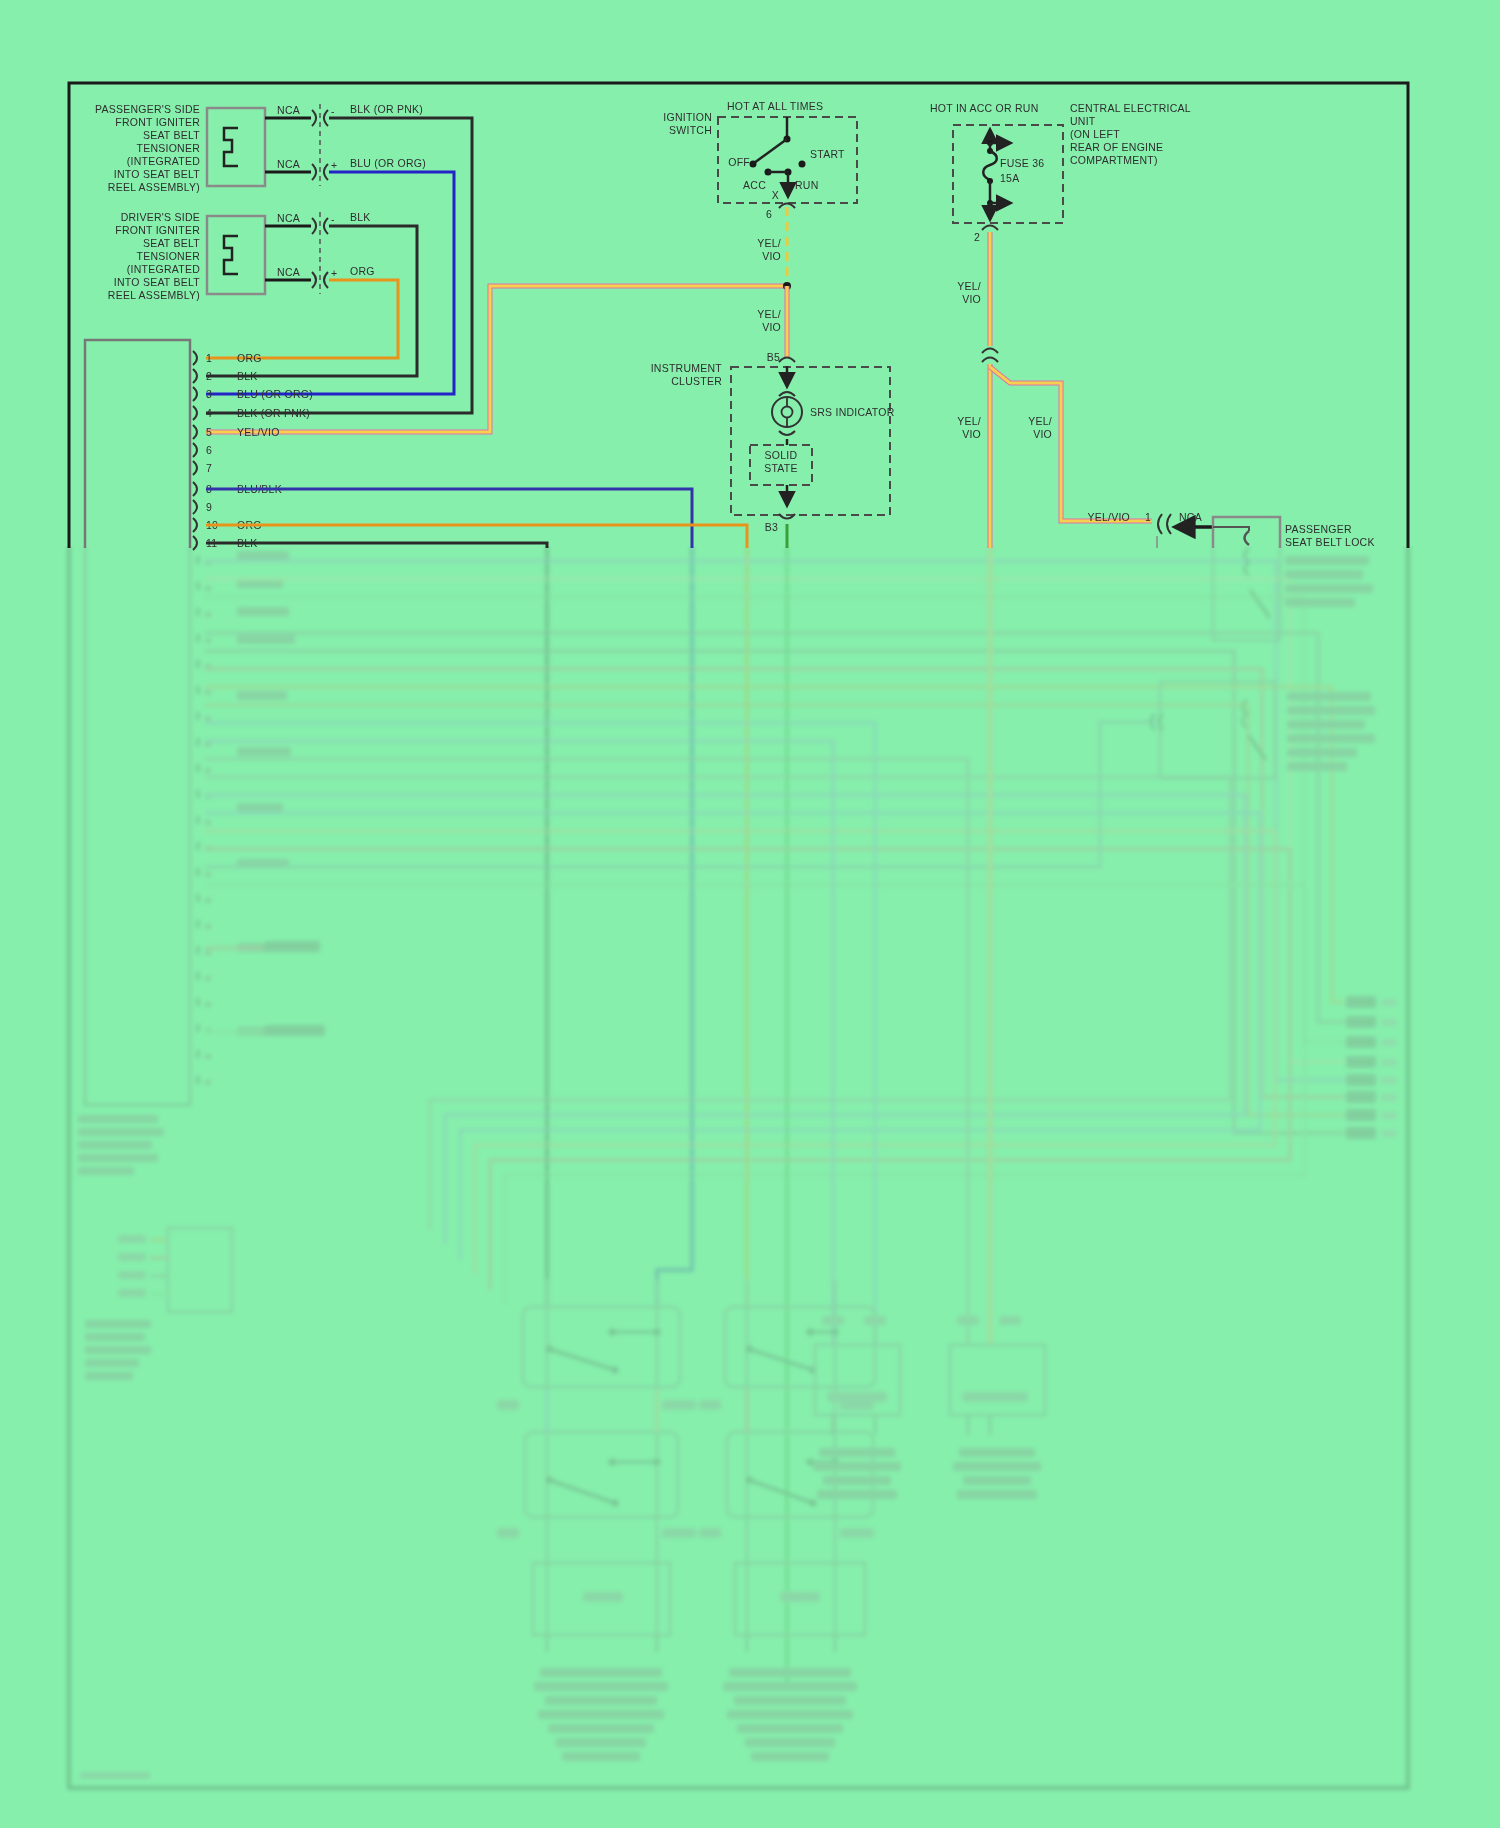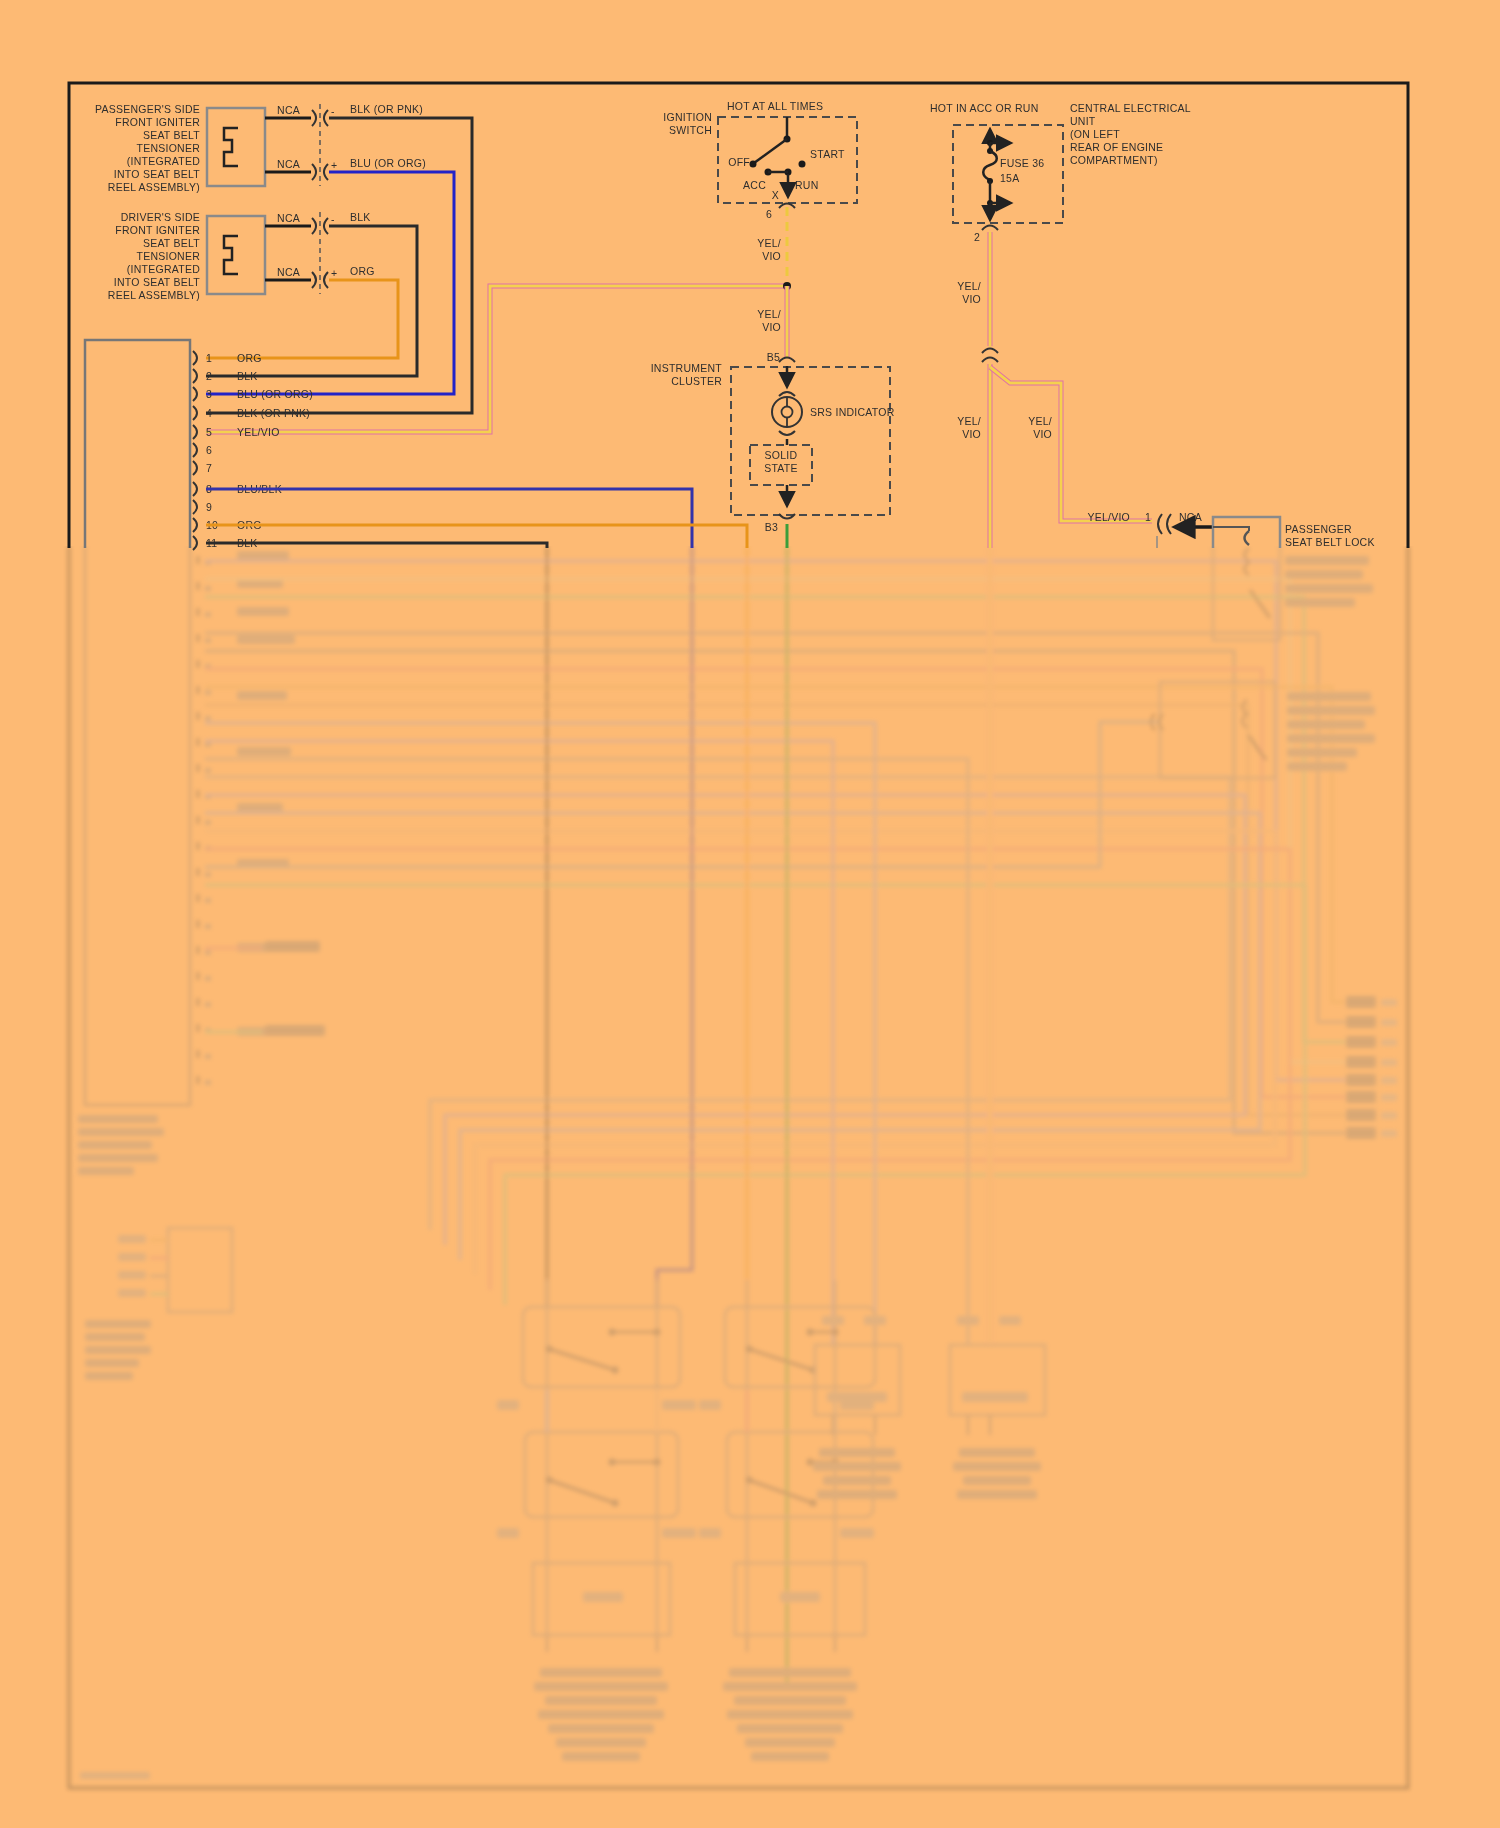--- a/index.html
+++ b/index.html
@@ -1,16 +1,16 @@
 <!DOCTYPE html>
 <html><head>
 <meta charset="utf-8">
 <style>
   html,body{margin:0;padding:0;background:#ffffff}
-  .page{width:1500px;height:1828px;background:#fdba74;position:relative;overflow:hidden}
+  .page{width:1500px;height:1828px;background:#86efac;position:relative;overflow:hidden}
   svg{display:block}
   .t{font-family:"Liberation Sans",sans-serif;font-size:10.5px;fill:#2e2e2e;letter-spacing:.25px}
   .te{text-anchor:end}
   .tm{text-anchor:middle}
   .w{fill:none}
   .dashbox{stroke:#4a4a4a;stroke-width:2;stroke-dasharray:8 5;fill:none}
   .gbox{stroke:#8a8a8a;stroke-width:2.5;fill:none}
   .bracket{stroke:#333;stroke-width:2;fill:none}
   .dot{fill:#1a1a1a}
   .faded{opacity:.26}

